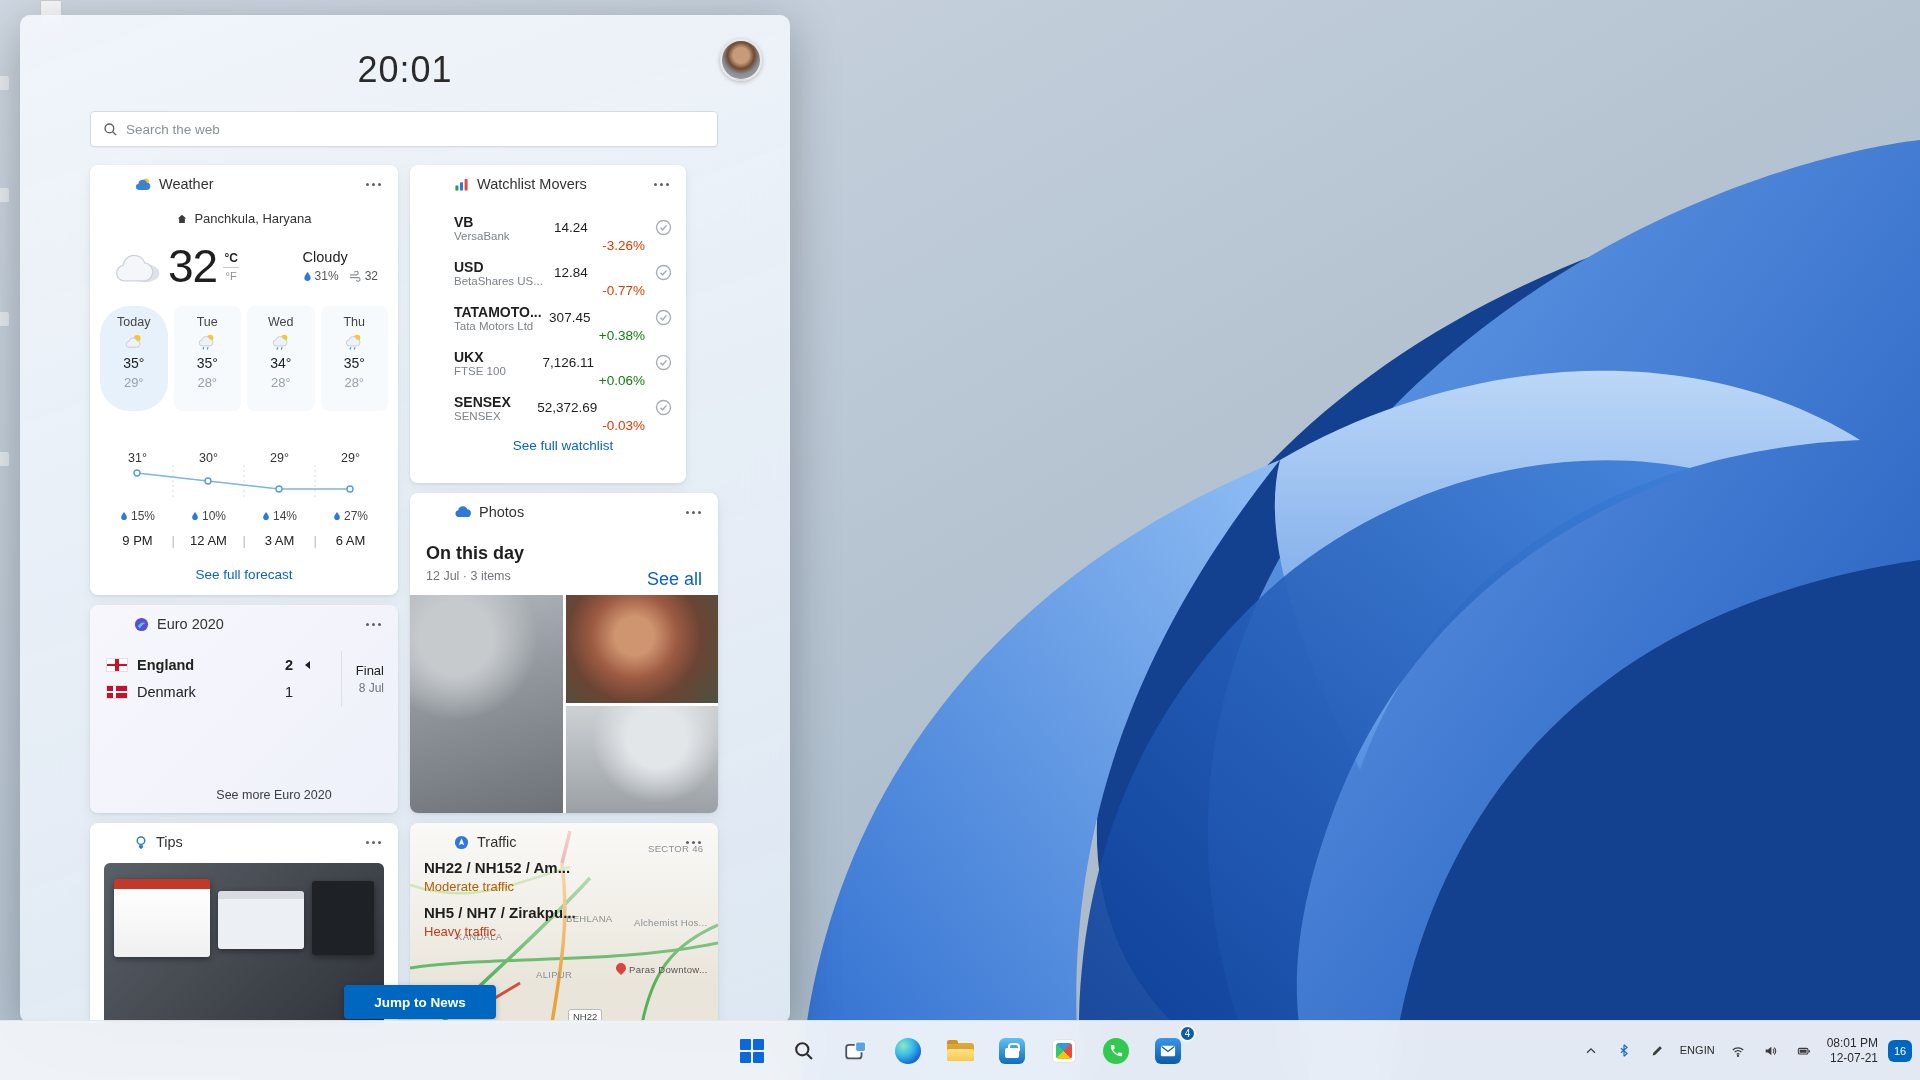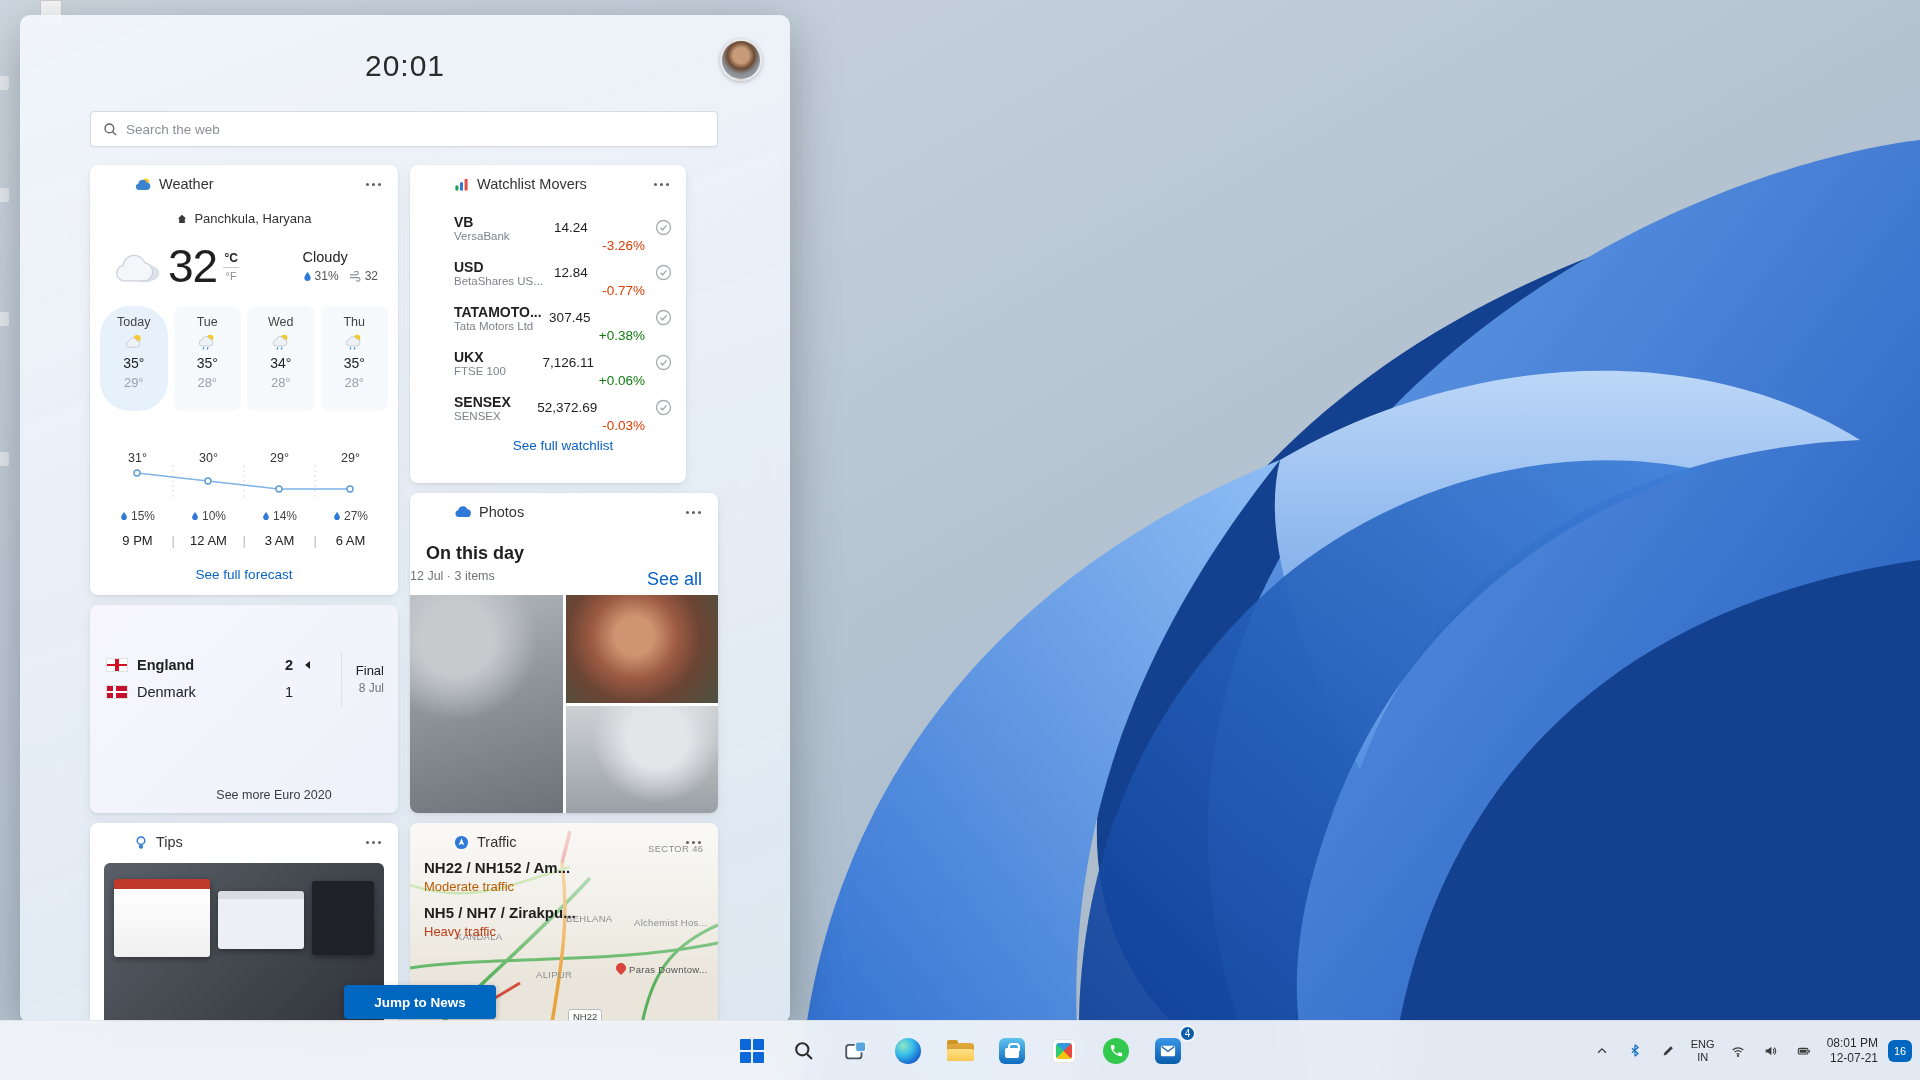--- a/index.html
+++ b/index.html
@@ -9,21 +9,21 @@
   .wallpaper { position:absolute; inset:0; width:100%; height:100%; }
 
   
   .desk-icon { position:absolute; background:rgba(255,255,255,.85); border:1px solid #cfcfcf; border-radius:2px; z-index:0; }
   .edge-icon { position:absolute; left:0; width:9px; height:14px; background:rgba(255,255,255,.55); border-radius:0 2px 2px 0; z-index:0; }
 
   
   .panel { position:absolute; left:20px; top:15px; width:770px; height:1008px; border-radius:10px;
            background:linear-gradient(160deg, rgba(243,247,252,.92), rgba(228,237,247,.88));
            box-shadow:0 12px 50px rgba(0,0,0,.28); z-index:2; overflow:hidden; backdrop-filter:blur(20px); }
-  .clock { position:absolute; top:34px; left:0; width:100%; text-align:center; font-size:30px; color:#2b2b2b; letter-spacing:1px; }
+  .clock { position:absolute; top:34px; left:0; width:100%; text-align:center; font-size:36px; color:#2b2b2b; letter-spacing:1px; }
   .avatar { position:absolute; top:24px; right:28px; width:42px; height:42px; border-radius:50%;
             background:radial-gradient(circle at 50% 38%, #c79b7a 0 26%, #6d4a33 44%, #8a8f96 62%, #a9aeb5 100%);
             border:2px solid rgba(255,255,255,.8); box-shadow:0 1px 4px rgba(0,0,0,.25); cursor:pointer; }
   .searchbar { position:absolute; top:96px; left:70px; width:628px; height:36px; background:#fff; border:1px solid #d6dbe1;
                border-radius:4px; display:flex; align-items:center; padding:0 12px; gap:8px; box-shadow:0 1px 2px rgba(0,0,0,.05); }
   .searchbar input { border:none; outline:none; flex:1; font-size:13.5px; color:#444; font-family:inherit; background:transparent; }
   .searchbar input::placeholder { color:#8a9096; }
 
   .widget { position:absolute; background:#fff; border-radius:8px;
             box-shadow:0 1px 3px rgba(0,0,0,.08), 0 5px 14px rgba(0,0,0,.06); cursor:pointer;padding-left:30px; }
@@ -93,21 +93,21 @@
   .eu-arrow.hidden { visibility:hidden; }
   .eu-info { position:absolute; right:14px; top:46px; height:56px; display:flex; flex-direction:column; justify-content:center;
              align-items:flex-end; border-left:1px solid #dfe1ea; padding-left:14px; }
   .eu-stage { font-size:13px; color:#222; }
   .eu-date { font-size:12px; color:#70757c; margin-top:3px; }
   .eu-link { position:absolute; bottom:11px; width:100%; text-align:center; font-size:12.5px; color:#3c3c41; cursor:pointer; }
 
   
   .widget.photos { overflow:hidden; }
   .ph-heading { position:absolute; top:50px; left:16px; font-size:18px; font-weight:bold; color:#1f1f1f; }
-  .ph-subrow { position:absolute; top:76px; left:0; right:16px; display:flex; font-size:12.5px; color:#70757c; }
+  .ph-subrow { position:absolute; top:76px; left:16px; right:16px; display:flex; font-size:12.5px; color:#70757c; }
   .ph-seeall { margin-left:auto; font-size:18px; }
   .ph-grid { position:absolute; top:102px; left:0; right:0; bottom:0; display:grid; grid-template-columns:1fr 1fr;
              grid-template-rows:1fr 1fr; gap:3px; }
   .ph { cursor:pointer; }
   .ph1 { grid-row:1/3; background:radial-gradient(circle at 30% 20%, #c6cacd 0 18%, transparent 40%),
          linear-gradient(165deg,#b4b9be 0%, #8f959b 45%, #6c7277 100%); }
   .ph2 { background:radial-gradient(circle at 45% 38%, #cf9470 0 18%, #9c5a42 40%, #6b4434 62%, #4c5240 100%); }
   .ph3 { background:radial-gradient(circle at 60% 30%, #e3e6e9 0 25%, transparent 55%),
          linear-gradient(180deg,#cdd1d4 0%, #9aa0a5 100%); }
 
@@ -155,21 +155,21 @@
   .pinwheel { width:24px; height:24px; border-radius:5px; background:#fff; border:1px solid #e3e3e3; display:flex; align-items:center; justify-content:center; }
   .pinwheel i { width:16px; height:16px; border-radius:3px;
                 background:conic-gradient(from 45deg, #e74c3c 0 25%, #f1c40f 0 50%, #2ecc71 0 75%, #3498db 0 100%); }
   .wa { width:26px; height:26px; border-radius:50%; background:#33c94f; display:flex; align-items:center; justify-content:center; }
   .mailico { position:relative; width:26px; height:26px; border-radius:6px; background:linear-gradient(#3a96e8,#0b5cab);
              display:flex; align-items:center; justify-content:center; }
   .badge { position:absolute; top:-3px; right:-5px; min-width:17px; height:17px; border-radius:50%; background:#0b5cab;
            border:2px solid #f3f6fa; color:#fff; font-size:10px; display:flex; align-items:center; justify-content:center; }
   .tb-tray { position:absolute; right:8px; top:0; bottom:0; display:flex; align-items:center; gap:7px; }
   .tray-btn { height:40px; min-width:26px; padding:0 3px; border-radius:4px; display:flex; align-items:center; justify-content:center; cursor:pointer; }
-  .lang { display:flex; flex-direction:column; align-items:center; font-size:11px; color:#2b2b2b; line-height:13px; }
+  .lang { display:flex; flex-direction:row; align-items:center; font-size:11px; color:#2b2b2b; line-height:13px; }
   .tb-clock { display:flex; flex-direction:column; align-items:flex-end; font-size:12px; color:#2b2b2b; line-height:15px; }
   .notif { width:24px; height:22px; border-radius:6px; background:#0067c0; color:#fff; font-size:11px; display:flex;
            align-items:center; justify-content:center; cursor:pointer; }
 </style>
 </head>
 <body>
 
 <div class="screen">
 
   <svg class="wallpaper" viewBox="0 0 1920 1080" preserveAspectRatio="none">
@@ -466,20 +466,30 @@
         <span class="ph-seeall link">See all</span>
       </div>
       <div class="ph-grid">
         <div class="ph ph1"></div>
         <div class="ph ph2"></div>
         <div class="ph ph3"></div>
       </div>
     </div>
 
     <div class="widget euro" style="left:70px; top:590px; width:308px; height:208px;">
+      <div class="whead">
+        <svg width="15" height="15" viewBox="0 0 16 16">
+          <circle cx="8" cy="8" r="7" fill="#5a4fcf"></circle>
+          <path d="M4 10 C6 6 10 5 12.5 6.5 C10 7.5 7.5 9.5 6.5 12z" fill="#59c2e8"></path>
+        </svg>
+        <span class="wtitle">Euro 2020</span>
+        <span class="wmenu">
+            <i class="dots"></i>
+          </span>
+      </div>
       <div class="eu-rows">
         <div class="eu-row">
           <span class="flag flag-en"></span>
           <span class="eu-name b">England</span>
           <span class="eu-score b">2</span>
           <span class="eu-arrow"></span>
         </div>
         <div class="eu-row">
           <span class="flag flag-dk"></span>
           <span class="eu-name">Denmark</span>

